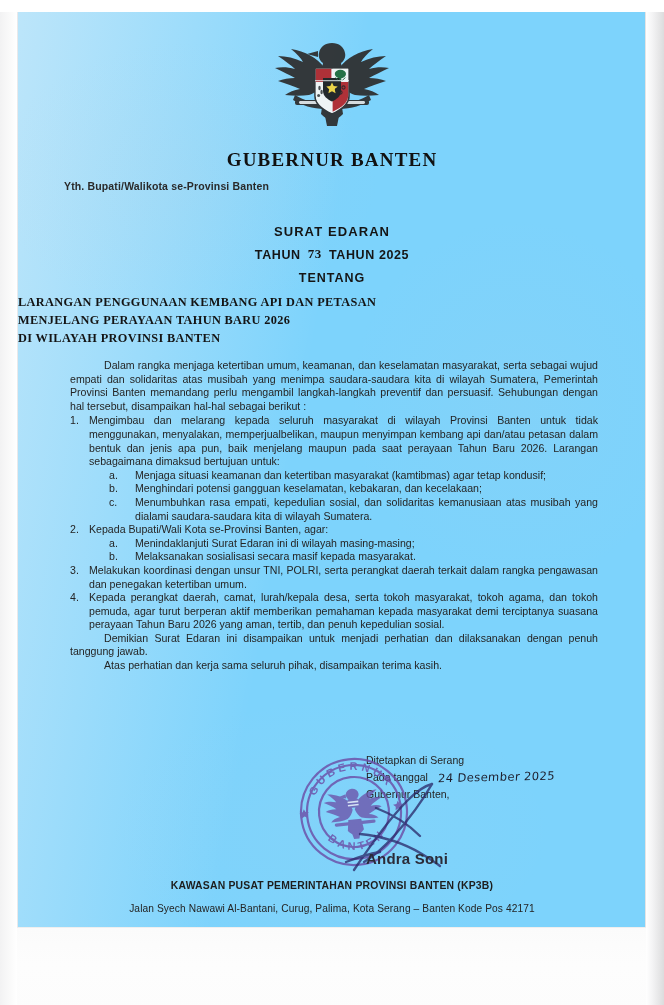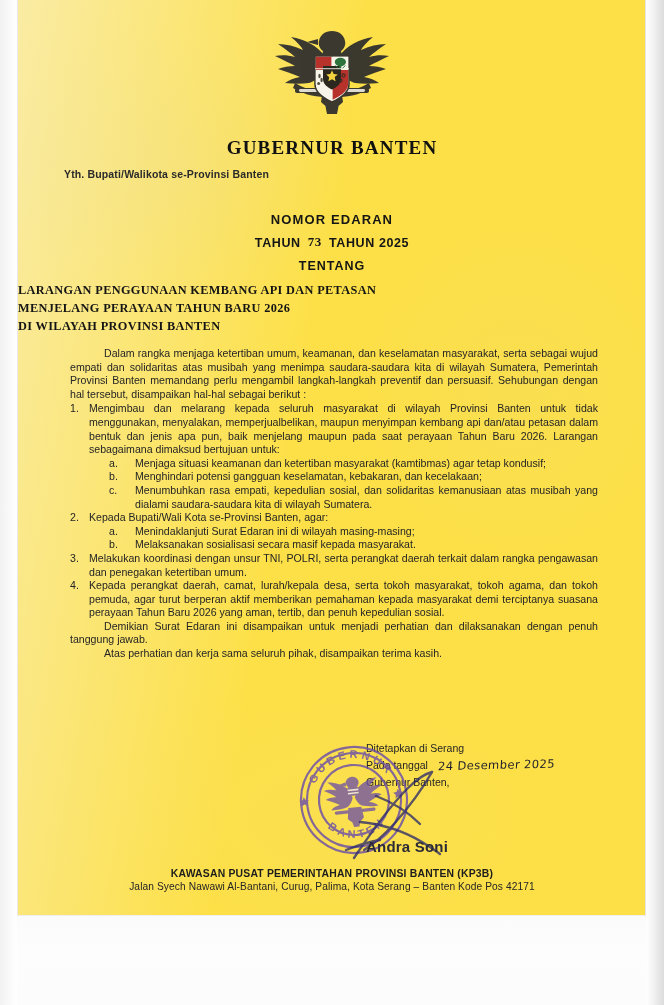--- a/index.html
+++ b/index.html
@@ -13,24 +13,24 @@
     height: 1005px;
     overflow: hidden;
     font-family: "Liberation Sans", sans-serif;
     color: #1a1a1a;
     position: relative;
   }
 
   
   #scan-page {
     position: absolute;
-    left: 0; top: 0;
+    left: 0; top: 12px;
     width: 664px;
     height: 930px;
-    background: #fde047;
+    background: #7dd3fc;
   }
   
   #paper-texture {
     position: absolute;
     left: 0; top: 0; right: 0; bottom: 0;
     background:
       radial-gradient(ellipse 280px 200px at 28% 18%, rgba(200,200,205,.085), rgba(255,255,255,0) 70%),
       radial-gradient(ellipse 240px 260px at 78% 42%, rgba(198,198,206,.07), rgba(255,255,255,0) 72%),
       radial-gradient(ellipse 300px 180px at 50% 88%, rgba(205,205,210,.06), rgba(255,255,255,0) 75%),
       linear-gradient(100deg, rgba(246,246,248,.55) 0%, rgba(255,255,255,0) 45%);
@@ -265,21 +265,21 @@
   #footer .foot-1 {
     font-size: 10.4px;
     font-weight: bold;
     letter-spacing: .2px;
     color: #1d1d1d;
   }
   #footer .foot-2 {
     font-size: 10.2px;
     letter-spacing: .1px;
     color: #242424;
-    margin-top: 2px;
+    margin-top: 12px;
   }
 </style>
 </head>
 <body>
 
 <div id="scan-page">
 
   <div id="paper-texture"></div>
   <div id="scan-edge-left"></div>
   <div id="scan-edge-right"></div>
@@ -349,21 +349,21 @@
 
           <path d="M42 42.6 L76 42.6" stroke="#fbfbfb" stroke-width="1.4" opacity=".7"></path>
         </g>
       </svg>
     </div>
 
     <div id="gubernur-banten" class="kop-title">GUBERNUR BANTEN</div>
 
     <div id="addressee">Yth. Bupati/Walikota se-Provinsi Banten</div>
 
-    <div id="se-label" class="center-head">NOMOR EDARAN</div>
+    <div id="se-label" class="center-head">SURAT EDARAN</div>
 
     <div id="se-nomor" class="center-head">
       <span>TAHUN</span>
       <span class="nomor-value">73</span>
       <span>TAHUN 2025</span>
     </div>
 
     <div id="se-tentang" class="center-head">TENTANG</div>
 
     <div id="subject-block">

